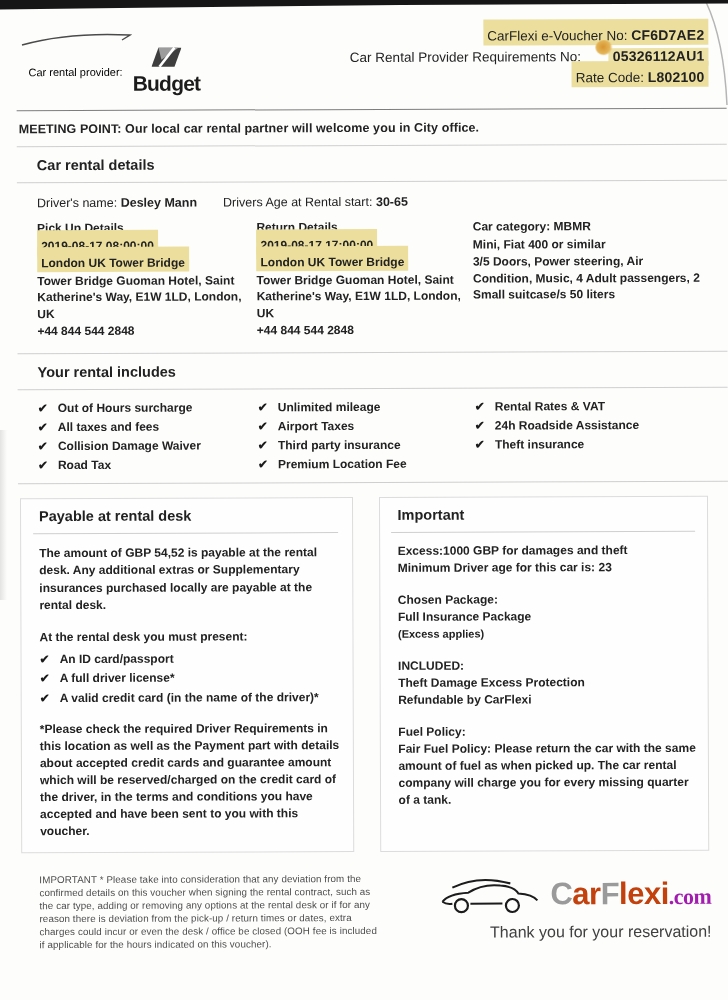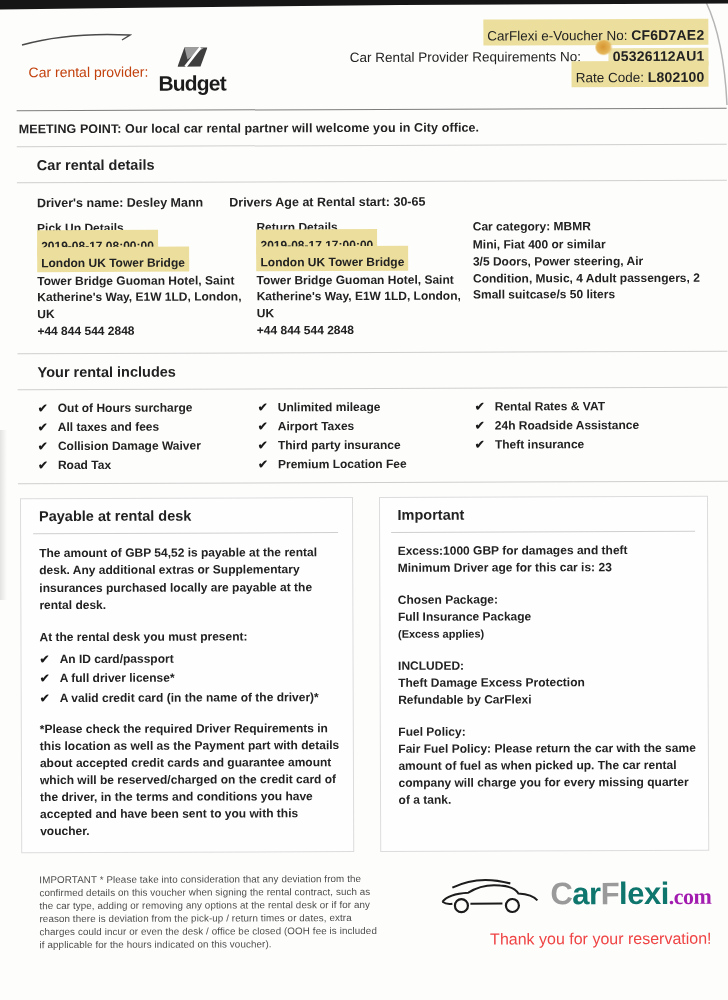--- a/index.html
+++ b/index.html
@@ -12,40 +12,40 @@
   .scan-topbar { position:absolute; top:0; left:0; z-index:5; }
   .corner-curve { position:absolute; top:0; right:0; z-index:4; }
   .pen-squiggle { position:absolute; top:28px; left:18px; z-index:4; }
   .edge-shadow { position:absolute; left:0; top:430px; width:7px; height:170px;
     background:linear-gradient(90deg, rgba(0,0,0,0.10), rgba(0,0,0,0)); }
   .content { position:absolute; inset:0; transform:rotate(-0.2deg); padding:0 0 0 0; }
 
   
   .hdr { display:flex; justify-content:space-between; align-items:flex-start; padding:26px 12px 0 30px; }
   .provider-line { display:flex; align-items:center; gap:10px; margin-top:20px; }
-  .provider-label { font-size:14px; color:#c2410c; }
+  .provider-label { font-size:11px; color:#000000; }
   .budget-logo { display:flex; align-items:center; gap:4px;flex-direction:column; }
   .budget-name { font-size:21px; font-weight:bold; letter-spacing:-0.8px; color:#1b1b1b; }
   .hdr-right { text-align:right; font-size:13.5px; line-height:20px; position:relative; padding-right:6px; }
   .hdr-right b { font-size:14px; letter-spacing:0.2px; }
   .hl { background:#ecdf9e; padding:9px 4px 2px 4px; }
   .hl-soft { background:#ece1a6; padding:1px 4px 2px 4px;margin-left:24px; }
   .blob { position:absolute; top:15px; right:102px; width:17px; height:15px; border-radius:50%;
     background:radial-gradient(circle at 45% 45%, #d8952f 0%, #e4b659 55%, rgba(236,223,158,0) 78%);
     filter:blur(0.6px); }
 
   .rule-strong { border:none; border-top:1.6px solid #7d7d7d; margin:14px 0 0 18px; }
   .rule-soft { border:none; border-top:1px solid #cfcfcf; }
 
   .meeting { font-size:12.5px; font-weight:bold; padding:11px 0 10px 20px; letter-spacing:0.1px; }
 
   .section-title { font-size:14.5px; font-weight:bold; padding:10px 0 9px 38px; }
   .details-wrap { padding-left:38px; padding-right:10px; }
   .driver-row { display:flex; gap:26px; font-size:12.5px; font-weight:bold; margin:13px 0 10px 0; }
-  .lbl { font-weight:bold; }
+  .lbl { font-weight:normal; }
   .cols3 { display:flex; }
   .col-pickup { width:220px; }
   .col-return { width:217px; }
   .col-car { width:245px; }
   .dcol { font-size:12px; font-weight:bold; line-height:16.5px; }
   .dcol .line { margin-bottom:1px; }
 
   .includes-wrap { padding-left:38px; margin-top:9px; }
   .chk-cols { display:flex; margin-top:4px; margin-bottom:6px; }
   .chk-col1 { width:220px; } .chk-col2 { width:217px; } .chk-col3 { width:245px; }
@@ -67,23 +67,23 @@
   .imp-gap { height:15px; }
   .imp-small { font-size:11px; font-weight:bold; }
 
   .bottom { display:flex; justify-content:space-between; padding:20px 10px 0 38px; }
   .fineprint { width:338px; font-size:9.8px; color:#4d4d4d; line-height:13px; letter-spacing:0.1px; }
   .brand { text-align:right; padding-right:8px; margin-top:2px; }
   .brand-row { display:flex; align-items:center; justify-content:flex-end; gap:6px; }
   .brand-text { font-weight:bold; letter-spacing:-0.5px; }
   .brand-text .big { font-size:31px; }
   .brand-text .gray { color:#9a9a9a; }
-  .brand-text .dark { color:#0f766e; }
+  .brand-text .dark { color:#c2410c; }
   .brand-text .tld { font-size:22px; color:#a21caf;font-family:Liberation Serif, serif; }
-  .thanks { font-size:16px; color:#ef4444; margin-top:15px; }
+  .thanks { font-size:16px; color:#404040; margin-top:8px; }
 </style>
 </head>
 <body>
 
 <div class="page">
 
   <svg class="scan-topbar" width="728" height="12">
     <polygon points="0,0 728,0 728,3.5 400,5 120,8 0,9.5" fill="#161616"></polygon>
   </svg>
   <svg class="corner-curve" width="40" height="110">

